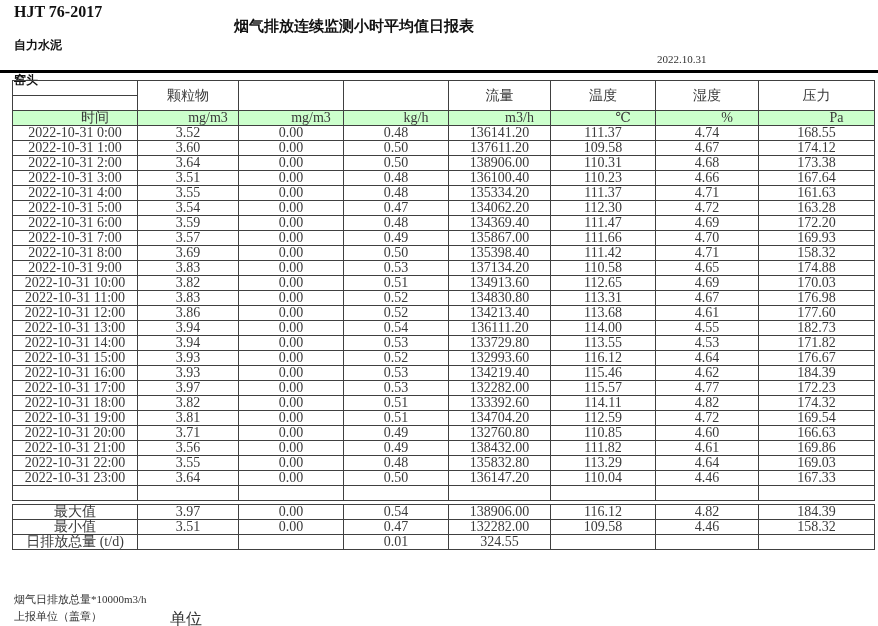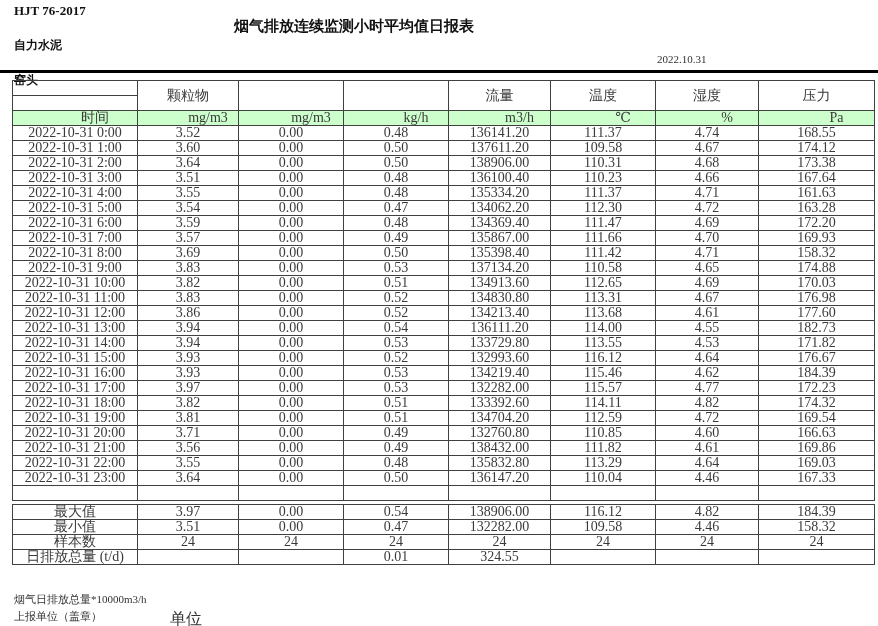--- a/index.html
+++ b/index.html
@@ -2,21 +2,21 @@
 <html><head>
 <meta charset="utf-8">
 <style>
   html,body{margin:0;padding:0;}
   body{
     width:878px;height:626px;position:relative;background:#ffffff;
     font-family:"Liberation Serif","DejaVu Serif",serif;
     color:#333333;overflow:hidden;
   }
   .abs{position:absolute;}
-  .std-label{left:14px;top:3px;font-size:13px;font-weight:bold;color:#111;}
+  .std-label{left:14px;top:3px;font-size:16px;font-weight:bold;color:#111;}
   .title{left:0;top:17px;width:708px;text-align:center;font-size:15px;font-weight:bold;color:#111;}
   .company{left:14px;top:37px;font-size:12px;font-weight:bold;color:#111;}
   .station{left:14px;top:72px;font-size:12px;font-weight:bold;color:#111;}
   .date{left:657px;top:53px;font-size:11px;color:#333;text-align:right;}
   .thick-rule{left:0;top:70px;width:878px;height:3px;background:#000;}
   table.grid{
     border-collapse:collapse;table-layout:fixed;width:862px;
     font-size:14px;color:#3a3a3a;
   }
   table.grid td{
@@ -357,30 +357,20 @@
         <td>最小值</td>
         <td>3.51</td>
         <td>0.00</td>
         <td>0.47</td>
         <td>132282.00</td>
         <td>109.58</td>
         <td>4.46</td>
         <td>158.32</td>
       </tr>
       <tr>
-        <td>样本数</td>
-        <td>24</td>
-        <td>24</td>
-        <td>24</td>
-        <td>24</td>
-        <td>24</td>
-        <td>24</td>
-        <td>24</td>
-      </tr>
-      <tr>
         <td>日排放总量 (t/d)</td>
         <td></td>
         <td></td>
         <td>0.01</td>
         <td>324.55</td>
         <td></td>
         <td></td>
         <td></td>
       </tr>
     </tbody>

